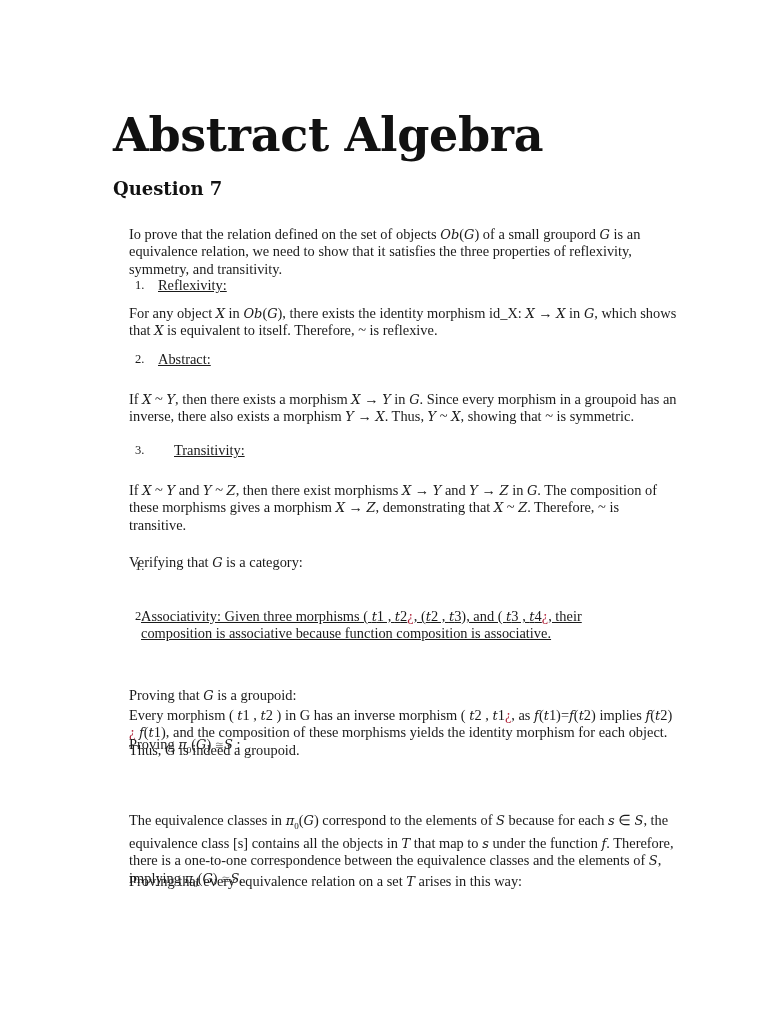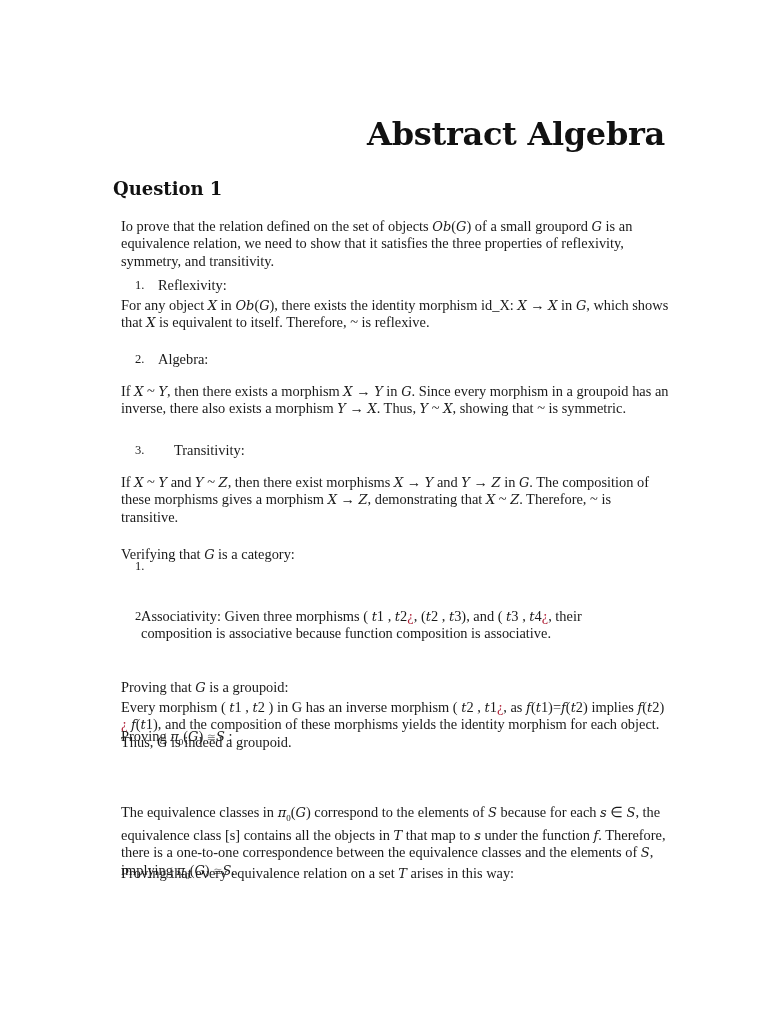--- a/index.html
+++ b/index.html
@@ -1,49 +1,49 @@
 <!DOCTYPE html>
 <html><head>
 <meta charset="utf-8">
 <style>
   html, body { margin: 0; padding: 0; background: #ffffff; }
   body { width: 768px; height: 1024px; overflow: hidden; position: relative;
          font-family: "DejaVu Serif", "Liberation Serif", serif; color: #1a1a1a; }
   .page { position: absolute; left: 113px; top: 0; width: 545px; }
-  .title { position: absolute; left: 0; width: 545px; top: 108px; text-align: right;
-           font-size: 32px; font-weight: bold; margin: 7px; letter-spacing: -0.3px; color: #111; }
+  .title { position: absolute; left: 0; width: 545px; top: 108px; text-align: left;
+           font-size: 46px; font-weight: bold; margin: 0; letter-spacing: -0.3px; color: #111; }
   .h2 { position: absolute; left: 0; top: 178px; font-size: 18px; font-weight: bold; margin: 0; color: #111; }
-  .p { position: absolute; left: 0; width: 548px; margin: 8px;
+  .p { position: absolute; left: 0; width: 548px; margin: 16px;
        font-family: "Liberation Serif", serif; font-size: 14.4px; line-height: 17.3px; color: #1a1a1a; }
   .li { position: absolute; margin: 0; font-family: "Liberation Serif", serif;
         font-size: 14.4px; line-height: 17.3px; color: #1a1a1a; }
   .li .num { position: absolute; left: 0; width: 20px; font-size: 12.5px; }
-  .li .txt { position: absolute; left: 45px; width: 500px; }
+  .li .txt { position: absolute; left: 45px; width: 500px; text-decoration: underline; }
   .m { font-style: italic; font-family: "DejaVu Serif", serif; font-size: 13px; }
   .inv { color: #b0243a; font-style: normal; }
   .faint { color: #8a8a8a; font-style: normal; font-size: 11px; }
 </style>
 </head>
 <body>
 
 <div class="page">
   <h1 class="title">Abstract Algebra</h1>
-  <h2 class="h2">Question 1</h2>
+  <h2 class="h2">Question 7</h2>
 
   <p class="p" style="top:210px">Io prove that the relation defined on the set of objects <span class="m">Ob</span>(<span class="m">G</span>) of a small groupord <span class="m">G</span> is an equivalence relation, we need to show that it satisfies the three properties of reflexivity, symmetry, and transitivity.</p>
 
   <div class="li" style="top:277px;left:22px;width:523px">
     <span class="num">1.</span>
     <span class="txt" style="left:23px">Reflexivity:</span>
   </div>
   <p class="p" style="top:289px">For any object <span class="m">X</span> in <span class="m">Ob</span>(<span class="m">G</span>), there exists the identity morphism id_X: <span class="m">X</span> → <span class="m">X</span> in <span class="m">G</span>, which shows that <span class="m">X</span> is equivalent to itself. Therefore, ~ is reflexive.</p>
 
   <div class="li" style="top:351px;left:22px;width:523px">
     <span class="num">2.</span>
-    <span class="txt" style="left:23px">Algebra:</span>
+    <span class="txt" style="left:23px">Abstract:</span>
   </div>
   <p class="p" style="top:375px">If <span class="m">X</span> ~ <span class="m">Y</span>, then there exists a morphism <span class="m">X</span> → <span class="m">Y</span> in <span class="m">G</span>. Since every morphism in a groupoid has an inverse, there also exists a morphism <span class="m">Y</span> → <span class="m">X</span>. Thus, <span class="m">Y</span> ~ <span class="m">X</span>, showing that ~ is symmetric.</p>
 
   <div class="li" style="top:442px;left:22px;width:523px">
     <span class="num">3.</span>
     <span class="txt" style="left:39px">Transitivity:</span>
   </div>
   <p class="p" style="top:466px">If <span class="m">X</span> ~ <span class="m">Y</span> and <span class="m">Y</span> ~ <span class="m">Z</span>, then there exist morphisms <span class="m">X</span> → <span class="m">Y</span> and <span class="m">Y</span> → <span class="m">Z</span> in <span class="m">G</span>. The composition of these morphisms gives a morphism <span class="m">X</span> → <span class="m">Z</span>, demonstrating that <span class="m">X</span> ~ <span class="m">Z</span>. Therefore, ~ is transitive.</p>
 
   <p class="p" style="top:538px">Verifying that <span class="m">G</span> is a category:</p>

